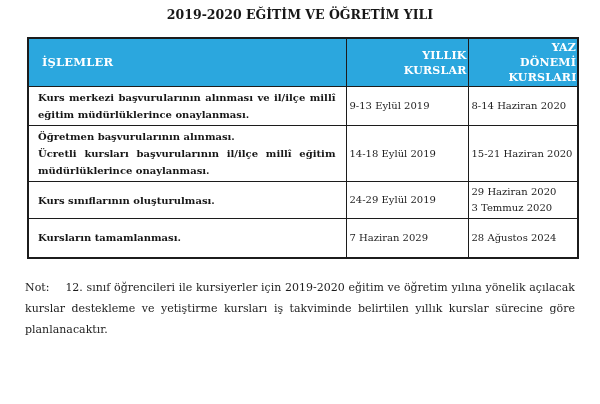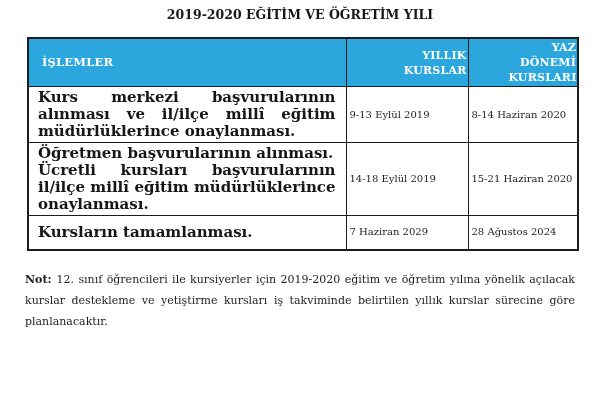--- a/index.html
+++ b/index.html
@@ -55,21 +55,21 @@
     letter-spacing: 0.2px;
     padding-left: 40px;
   }
   th.hdr.first {
     text-align: left;
     padding-left: 13px;
     font-size: 11.5px;
   }
   td.islem {
     font-weight: bold;
-    font-size: 15px;
+    font-size: 10px;
     line-height: 17px;
     text-align: justify;
     padding: 2px 10px 2px 9px;
     white-space: pre-line;
     color: #161616;
   }
   td.date {
     font-size: 10px;
     text-align: left;
     line-height: 16px;
@@ -78,22 +78,22 @@
     color: #1d1d1d;
   }
   .note {
     margin: 18px 25px 0 25px;
     font-size: 11px;
     line-height: 21px;
     text-align: justify;
     color: #1d1d1d;
   }
   .note .b {
-    font-weight: bold;
-    margin-right: 5px;
+    font-weight: normal;
+    margin-right: 16px;
   }
 </style>
 </head>
 <body>
 
 <div class="page">
 
   <div class="title">
     <div>2019-2020 EĞİTİM VE ÖĞRETİM YILI</div>
   </div>
@@ -119,20 +119,26 @@
         <td class="date">9-13 Eylül 2019</td>
         <td class="date">8-14 Haziran 2020</td>
       </tr>
       <tr>
         <td class="islem">Öğretmen başvurularının alınması.
 Ücretli kursları başvurularının il/ilçe millî eğitim müdürlüklerince onaylanması.</td>
         <td class="date">14-18 Eylül 2019</td>
         <td class="date">15-21 Haziran 2020</td>
       </tr>
       <tr>
+        <td class="islem">Kurs sınıflarının oluşturulması.</td>
+        <td class="date">24-29 Eylül 2019</td>
+        <td class="date">29 Haziran 2020
+3 Temmuz 2020</td>
+      </tr>
+      <tr>
         <td class="islem">Kursların tamamlanması.</td>
         <td class="date">7 Haziran 2029</td>
         <td class="date">28 Ağustos 2024</td>
       </tr>
     </tbody>
   </table>
 
   <p class="note"><span class="b">Not:</span><span>12. sınıf öğrencileri ile kursiyerler için 2019-2020 eğitim ve öğretim yılına yönelik açılacak kurslar destekleme ve yetiştirme kursları iş takviminde belirtilen yıllık kurslar sürecine göre planlanacaktır.</span></p>
 
 </div>

